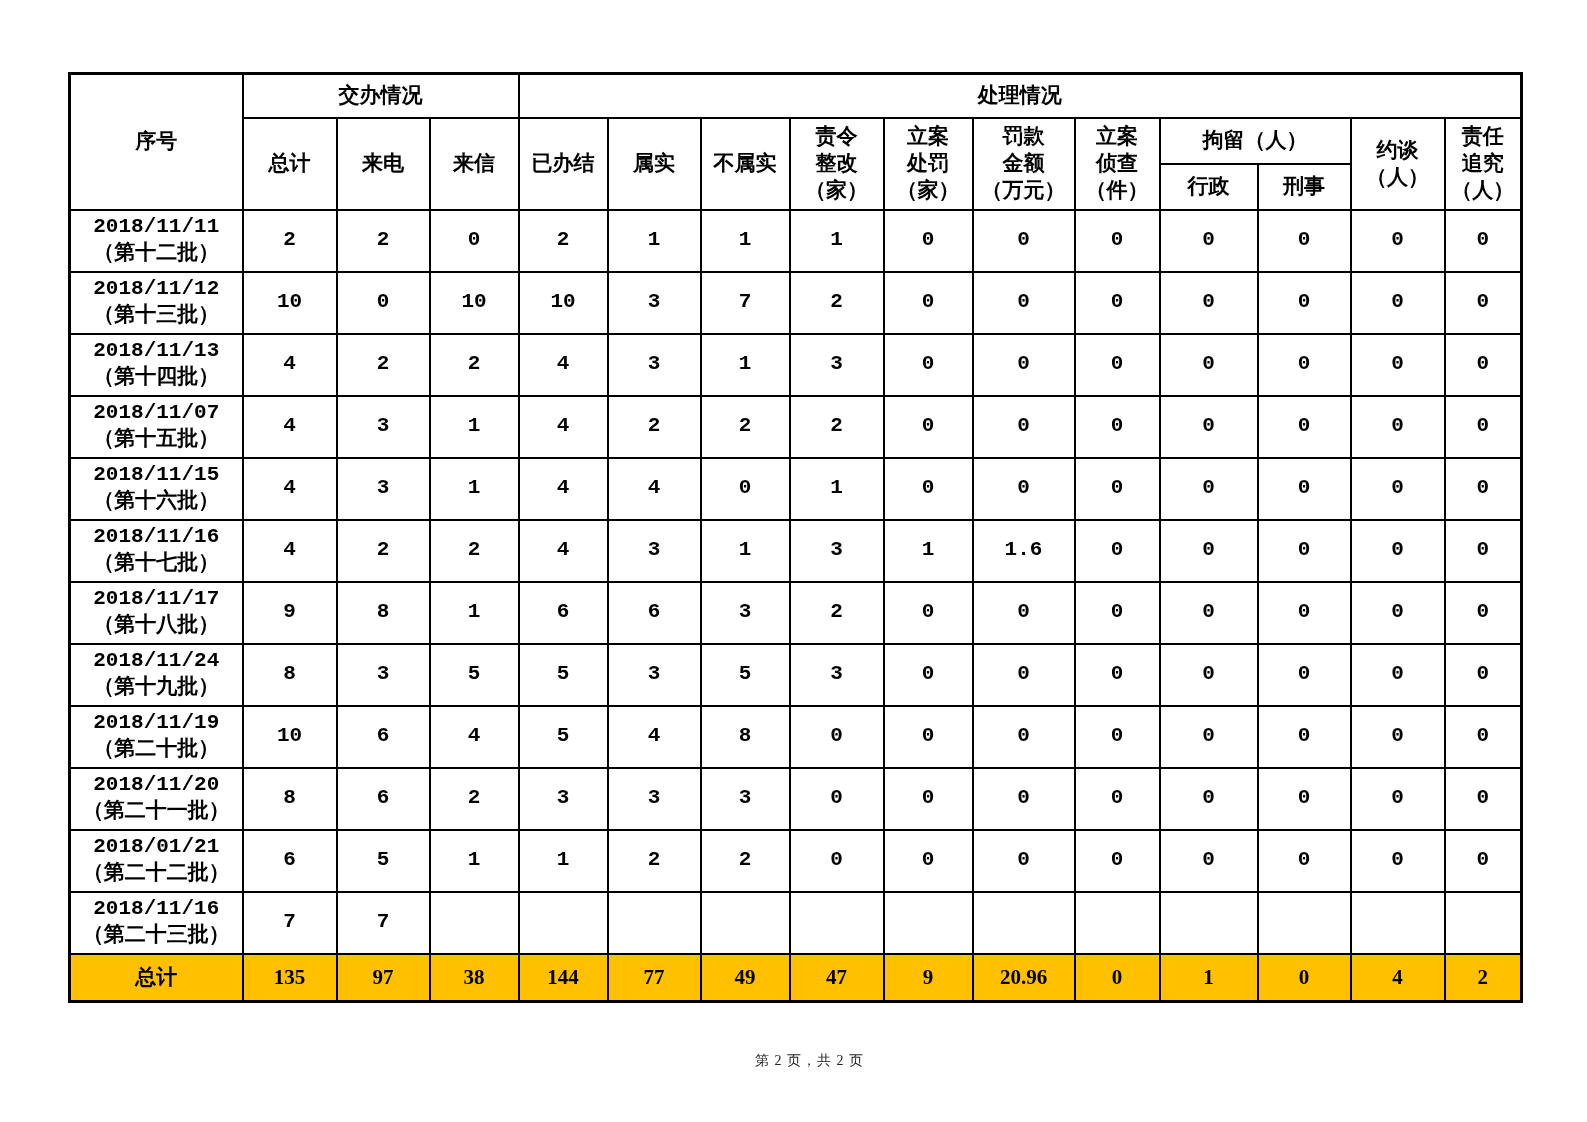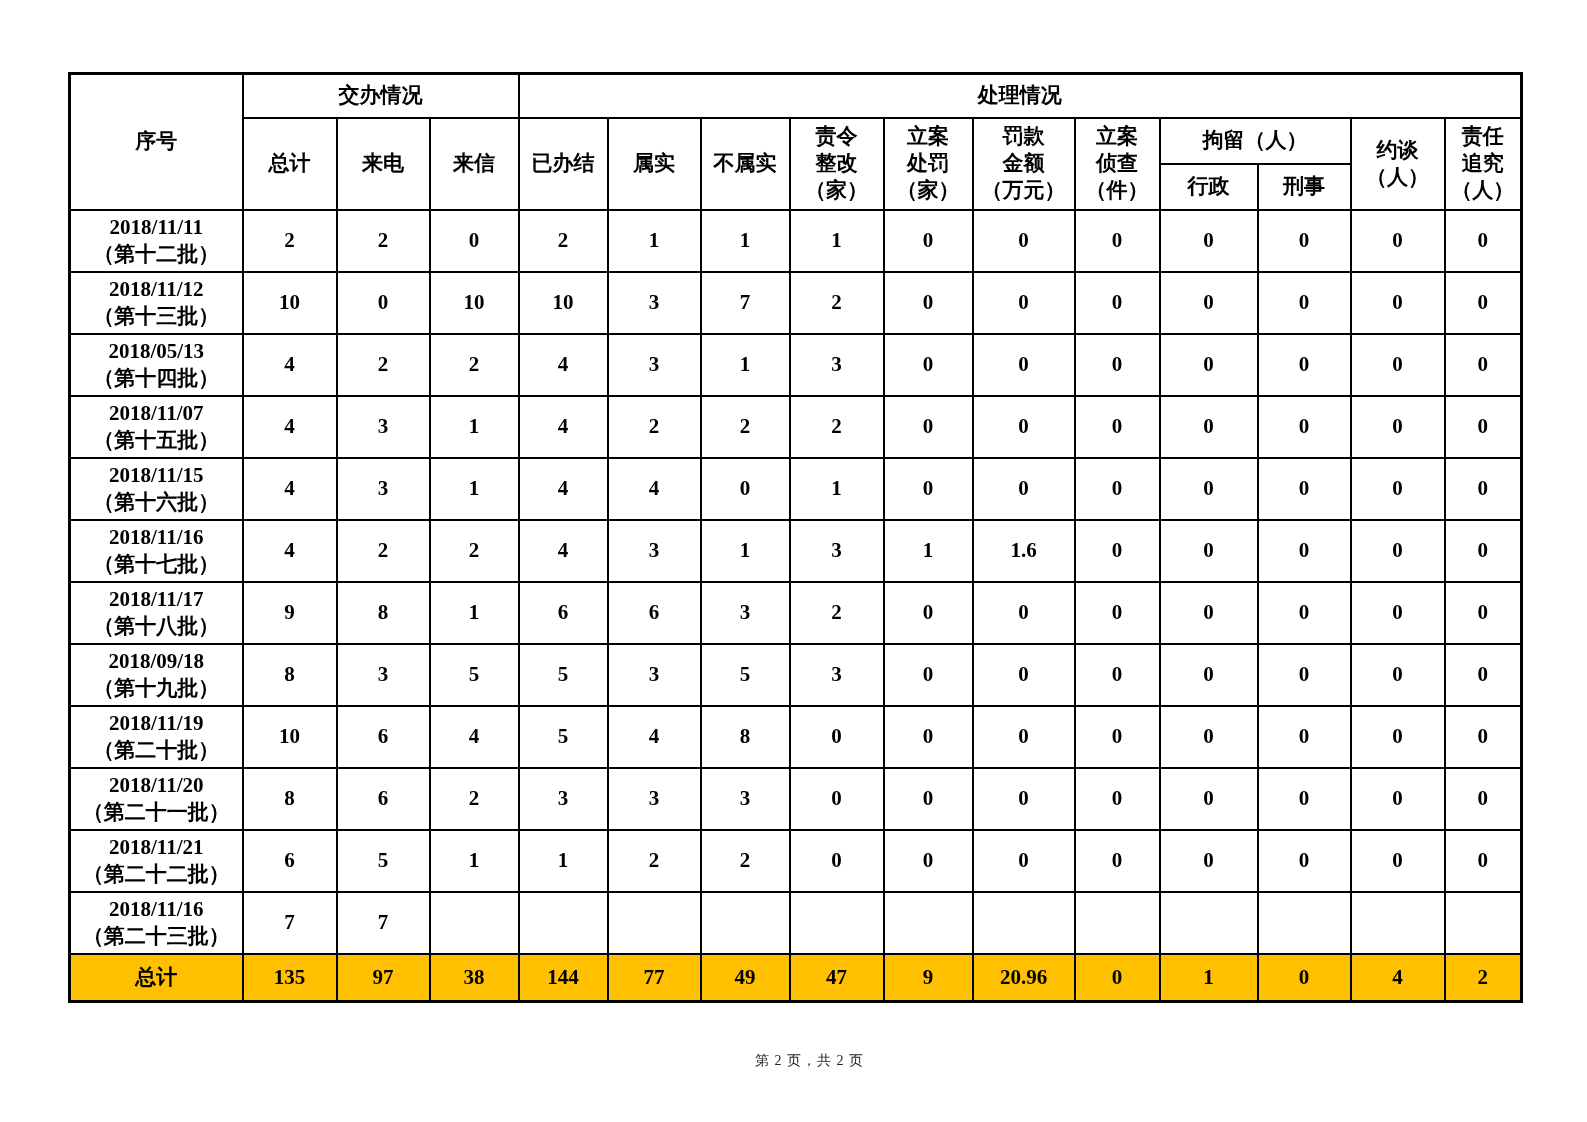--- a/index.html
+++ b/index.html
@@ -28,21 +28,21 @@
     font-weight: 700;
     font-size: 21px;
     line-height: 1.28;
     white-space: pre-line;
     padding: 0 2px;
     overflow: hidden;
   }
   thead tr.group-row   { height: 44px; }
   thead tr.sub-row     { height: 46px; }
   thead tr.sub-row2    { height: 46px; }
-  tbody tr.data-row    { height: 62px; }
+  tbody tr.data-row    { height: 62px; font-family: Liberation Mono, monospace; }
   tbody tr.total-row   { height: 48px; }
   tbody tr.total-row td { background: #FFC000; }
   .page-footer {
     position: absolute;
     left: 16px;
     top: 1052px;
     width: 100%;
     text-align: center;
     font-size: 14px;
     font-weight: 400;
@@ -142,21 +142,21 @@
           <td>2</td>
           <td>0</td>
           <td>0</td>
           <td>0</td>
           <td>0</td>
           <td>0</td>
           <td>0</td>
           <td>0</td>
         </tr>
         <tr class="data-row">
-          <td>2018/05/13
+          <td>2018/11/13
 （第十四批）</td>
           <td>4</td>
           <td>2</td>
           <td>2</td>
           <td>4</td>
           <td>3</td>
           <td>1</td>
           <td>3</td>
           <td>0</td>
           <td>0</td>
@@ -232,21 +232,21 @@
           <td>2</td>
           <td>0</td>
           <td>0</td>
           <td>0</td>
           <td>0</td>
           <td>0</td>
           <td>0</td>
           <td>0</td>
         </tr>
         <tr class="data-row">
-          <td>2018/09/18
+          <td>2018/11/24
 （第十九批）</td>
           <td>8</td>
           <td>3</td>
           <td>5</td>
           <td>5</td>
           <td>3</td>
           <td>5</td>
           <td>3</td>
           <td>0</td>
           <td>0</td>
@@ -286,21 +286,21 @@
           <td>0</td>
           <td>0</td>
           <td>0</td>
           <td>0</td>
           <td>0</td>
           <td>0</td>
           <td>0</td>
           <td>0</td>
         </tr>
         <tr class="data-row">
-          <td>2018/11/21
+          <td>2018/01/21
 （第二十二批）</td>
           <td>6</td>
           <td>5</td>
           <td>1</td>
           <td>1</td>
           <td>2</td>
           <td>2</td>
           <td>0</td>
           <td>0</td>
           <td>0</td>

